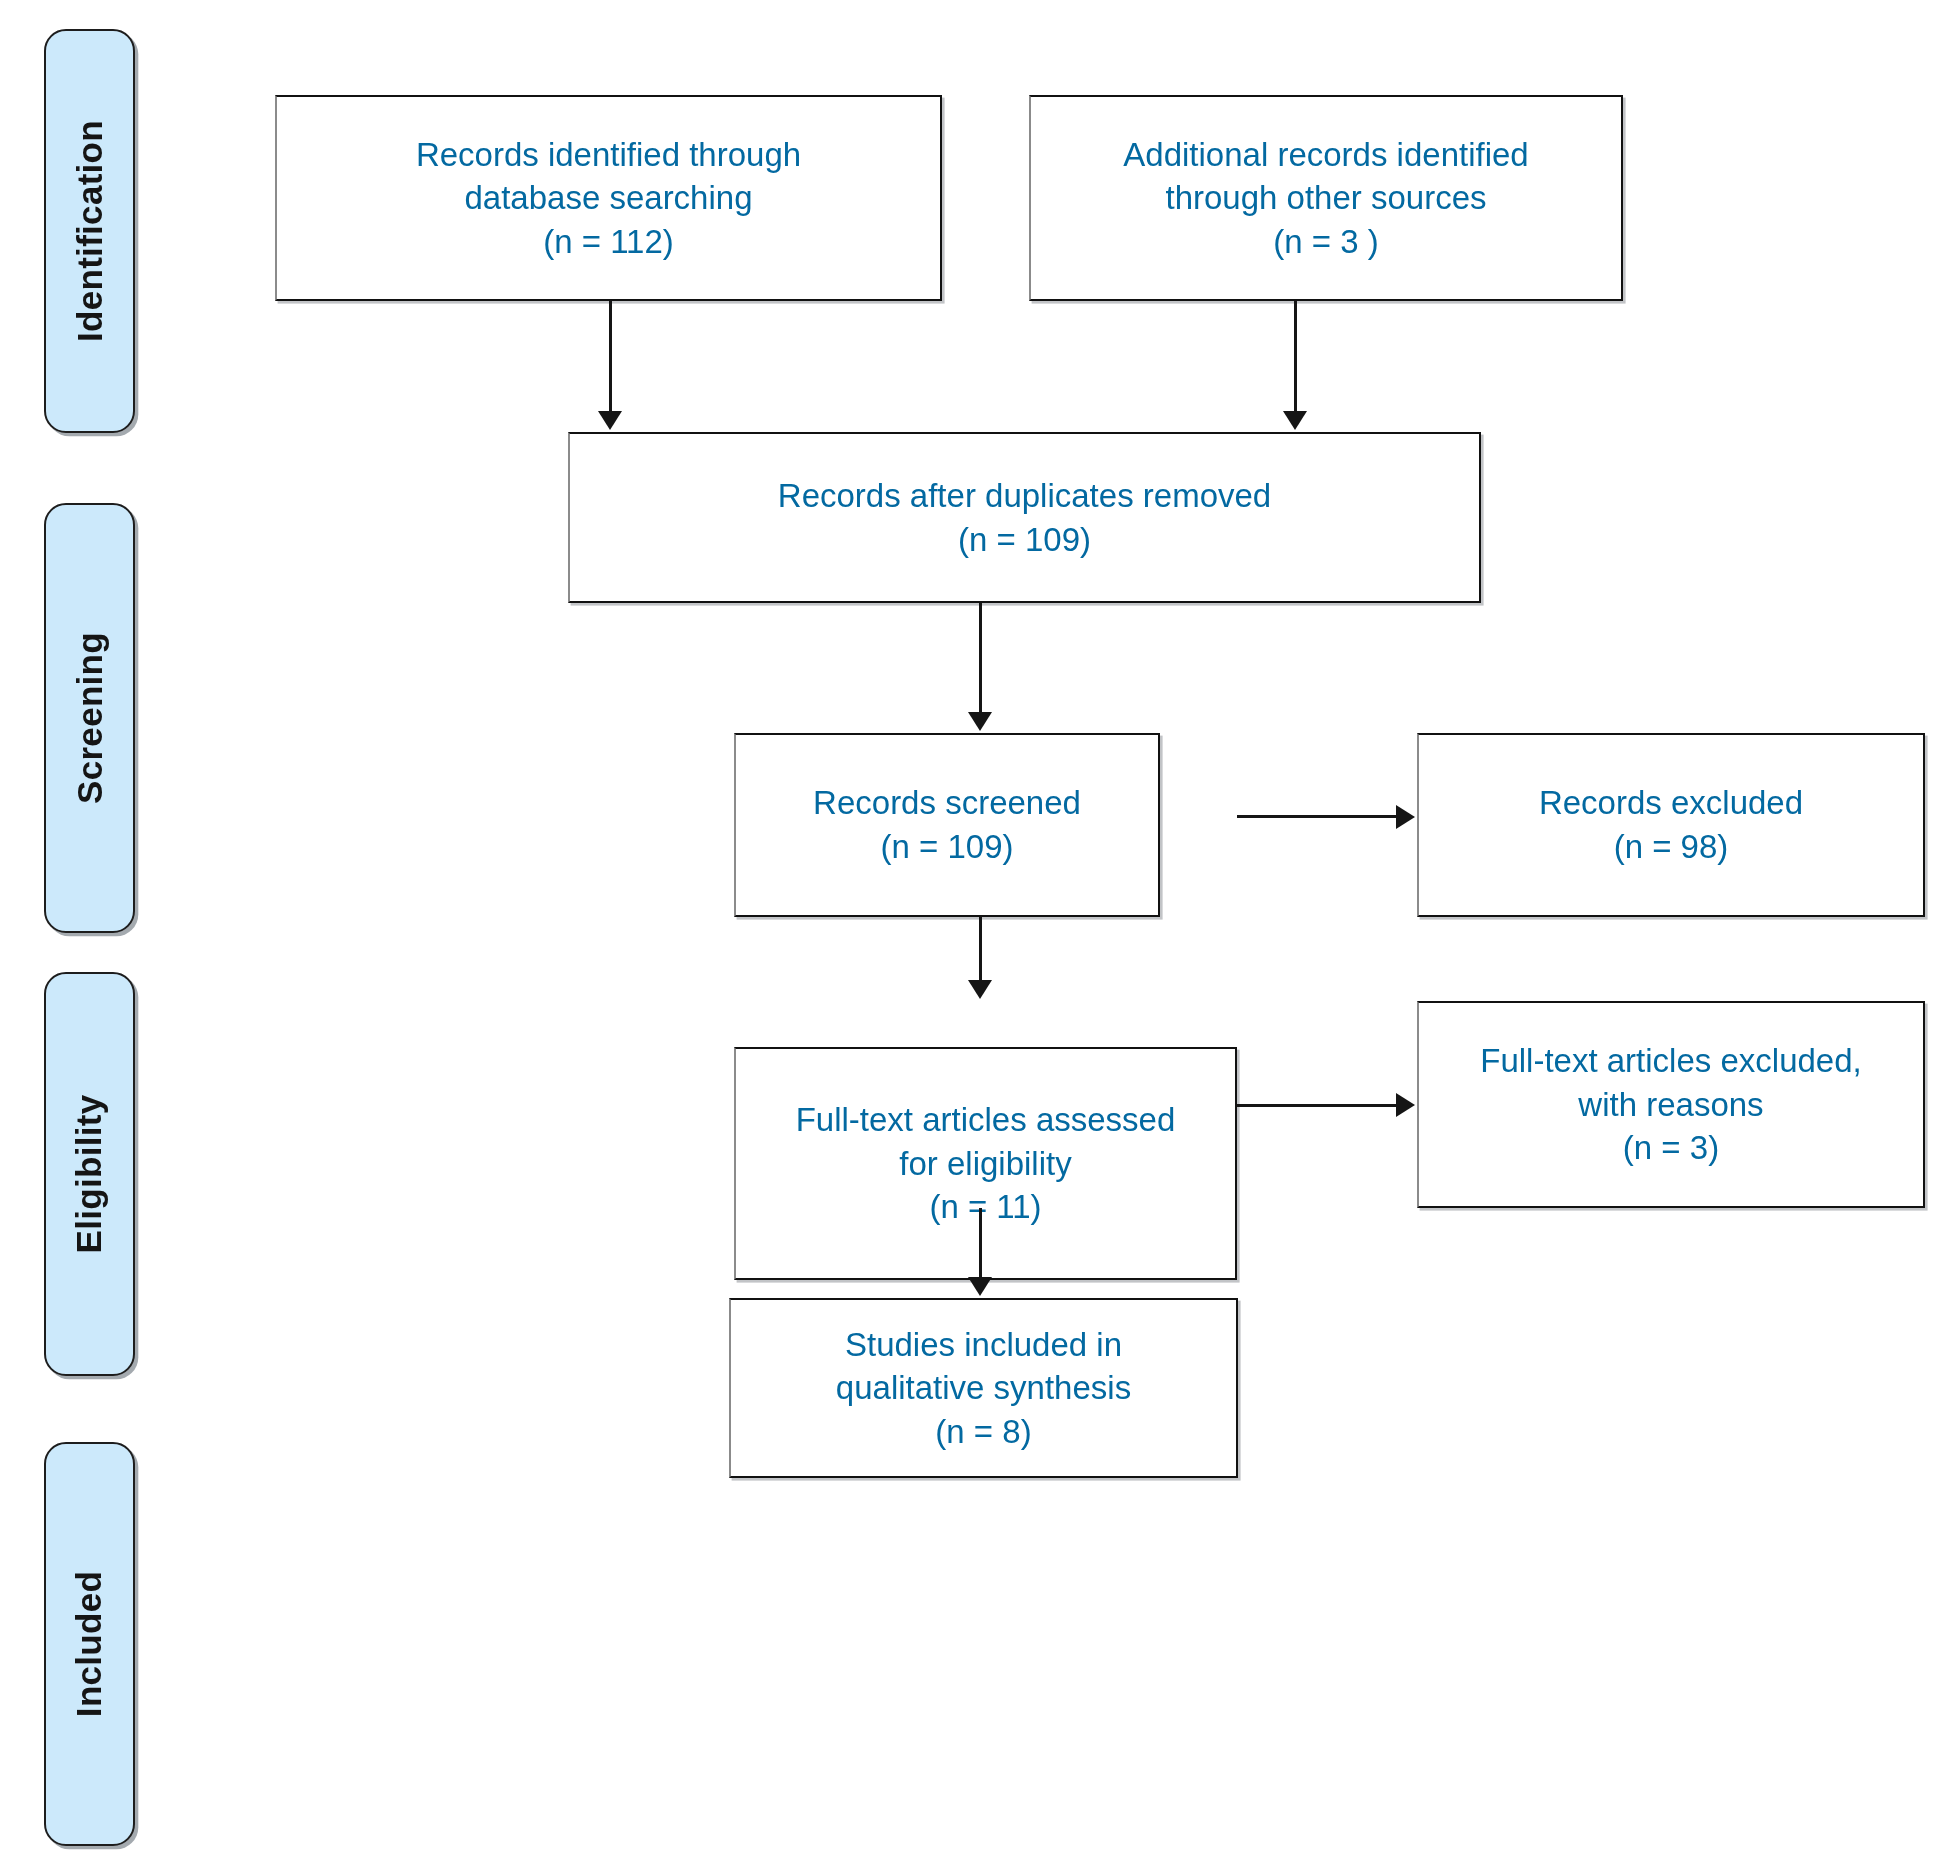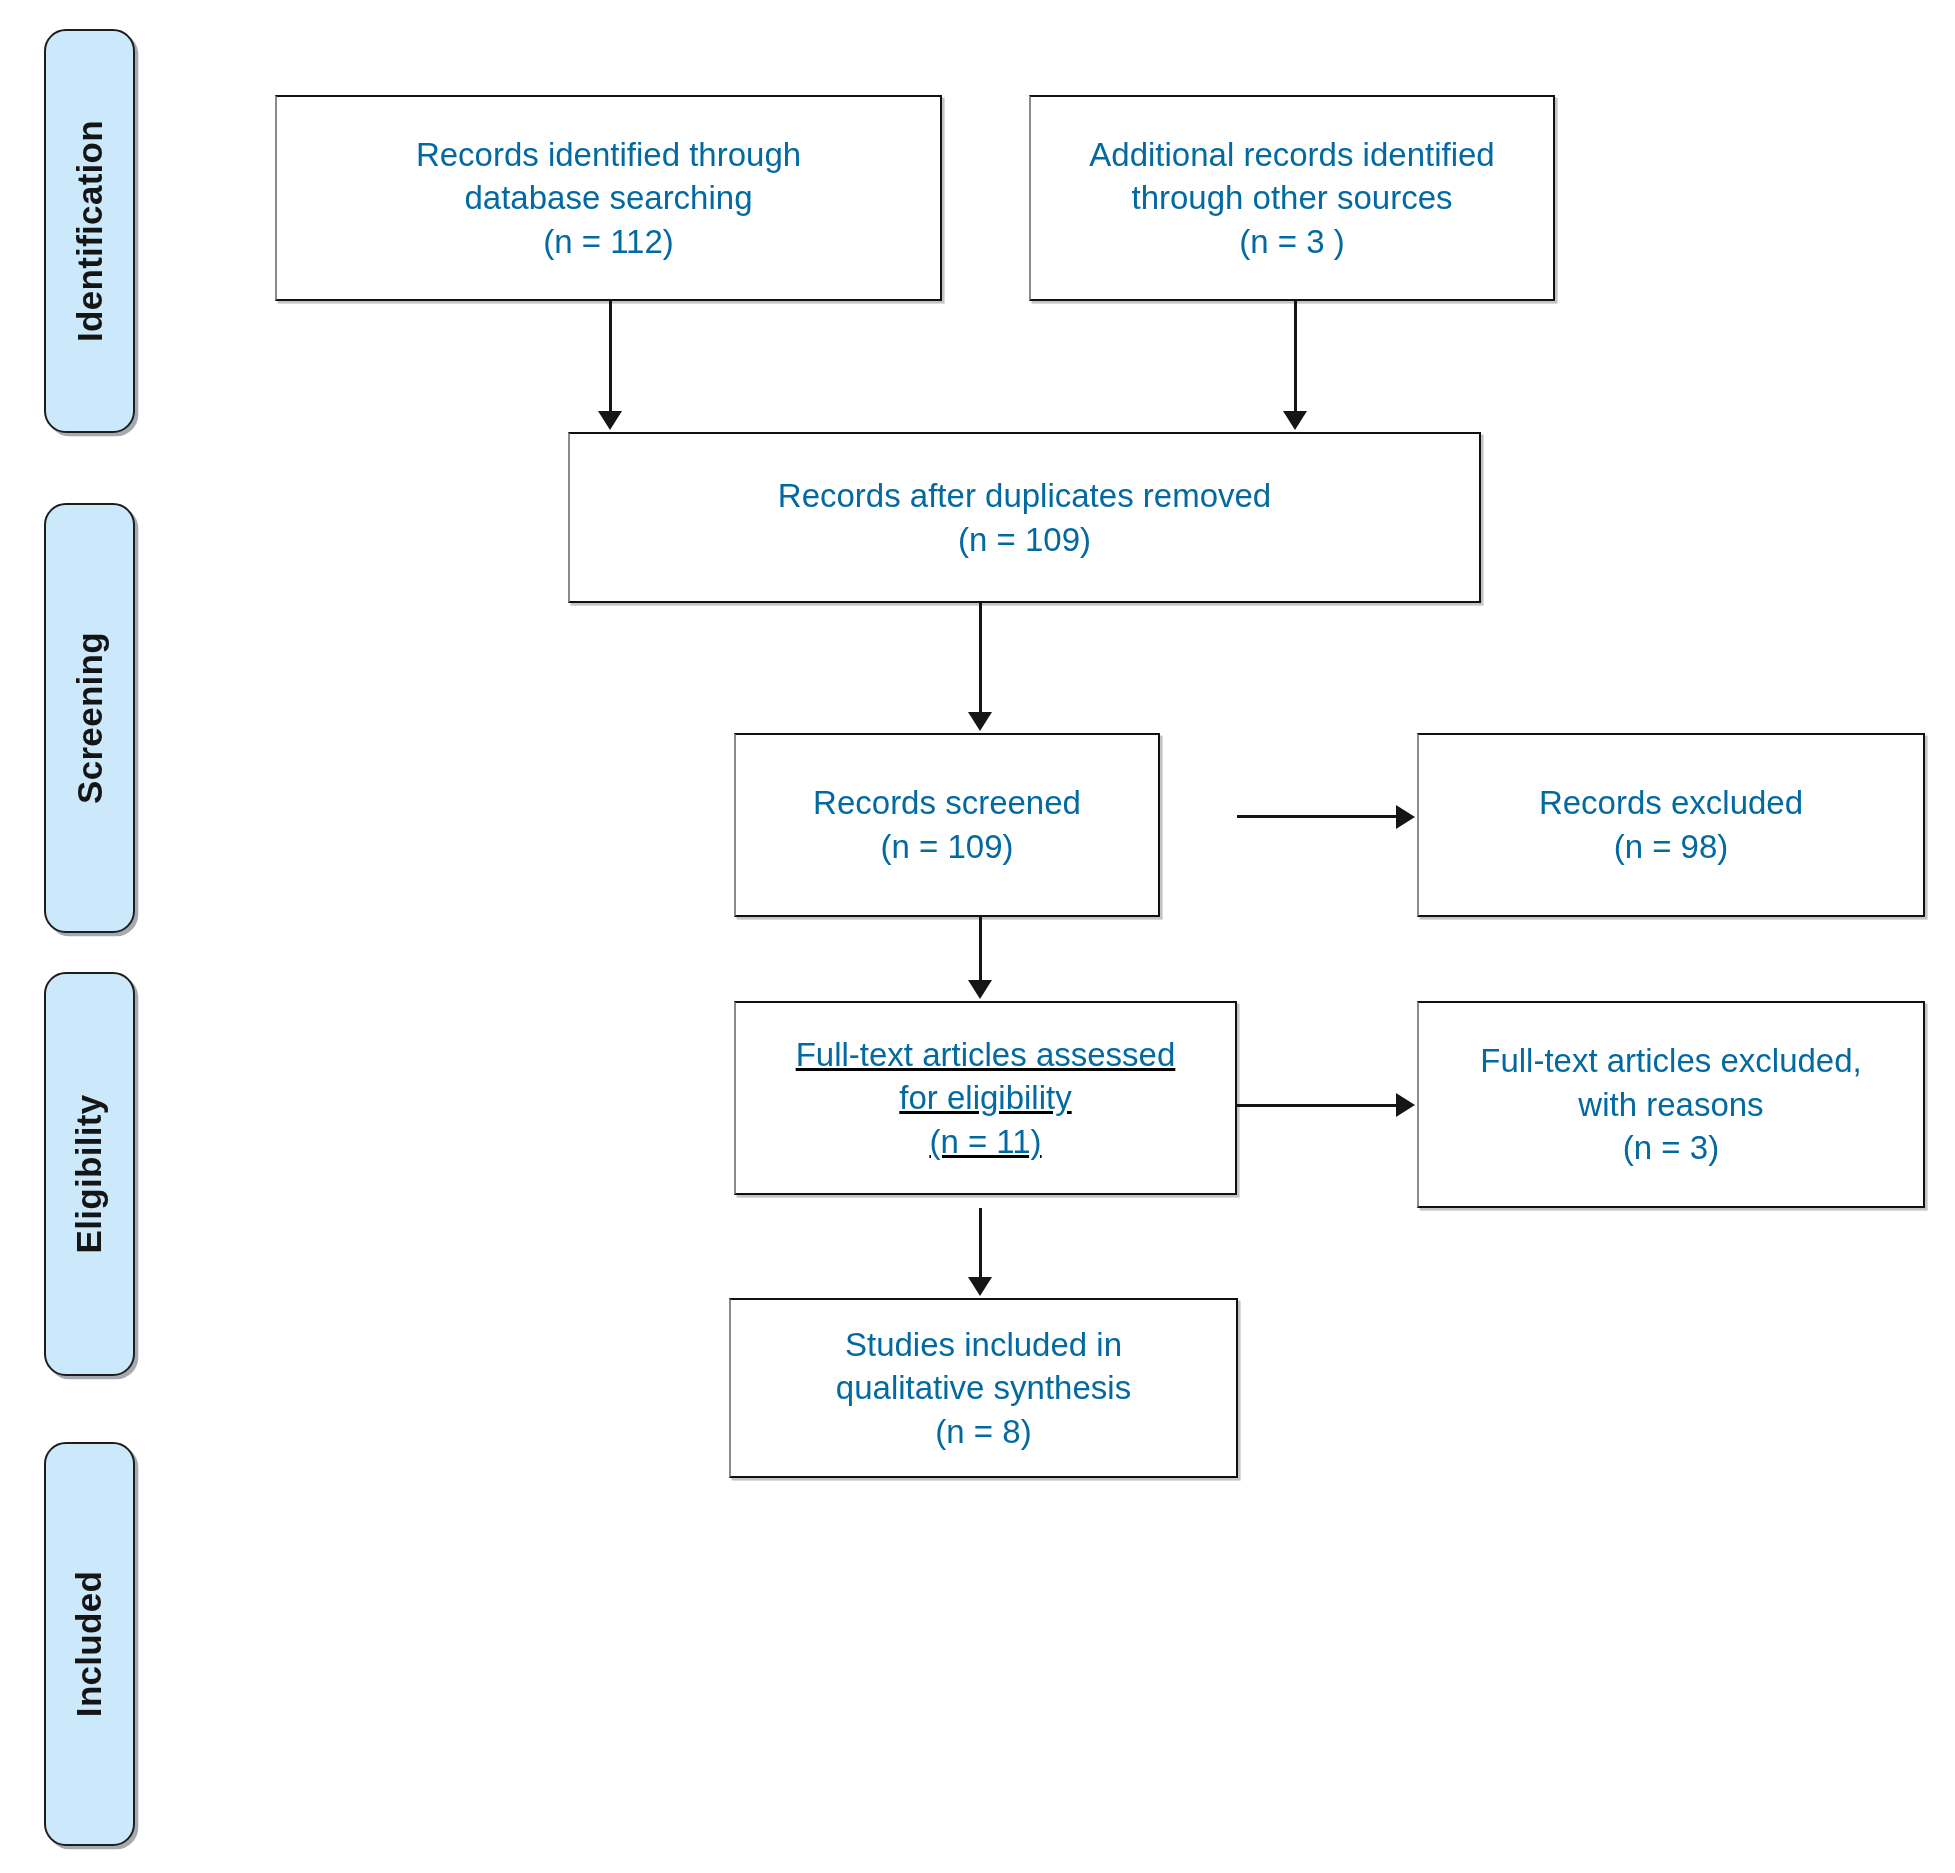--- a/index.html
+++ b/index.html
@@ -113,21 +113,21 @@
   </div>
 
   <div class="node" style="left:275px; top:95px; width:667px; height:206px;">
     <div class="node-text">
       <span class="line">Records identified through</span>
       <span class="line">database searching</span>
       <span class="line">(n = 112)</span>
     </div>
   </div>
 
-  <div class="node" style="left:1029px; top:95px; width:526px; height:206px;text-align:center;">
+  <div class="node" style="left:1029px; top:95px; width:594px; height:206px;text-align:center;">
     <div class="node-text">
       <span class="line">Additional records identified</span>
       <span class="line">through other sources</span>
       <span class="line">(n = 3 )</span>
     </div>
   </div>
 
   <div class="conn-v" style="left:609px; top:301px; height:112px;"></div>
   <div class="arrow-down" style="left:598px; top:411px;"></div>
 
@@ -157,21 +157,21 @@
       <span class="line">(n = 98)</span>
     </div>
   </div>
 
   <div class="conn-h" style="left:1237px; top:815px; width:161px;"></div>
   <div class="arrow-right" style="left:1396px; top:805px;"></div>
 
   <div class="conn-v" style="left:979px; top:917px; height:64px;"></div>
   <div class="arrow-down" style="left:968px; top:980px;"></div>
 
-  <div class="node" style="left:734px; top:1001px; width:503px; height:194px;text-decoration:underline;">
+  <div class="node" style="left:734px; top:1047px; width:503px; height:233px;">
     <div class="node-text">
       <span class="line">Full-text articles assessed</span>
       <span class="line">for eligibility</span>
       <span class="line">(n = 11)</span>
     </div>
   </div>
 
   <div class="node" style="left:1417px; top:1001px; width:508px; height:207px;">
     <div class="node-text">
       <span class="line">Full-text articles excluded,</span>

